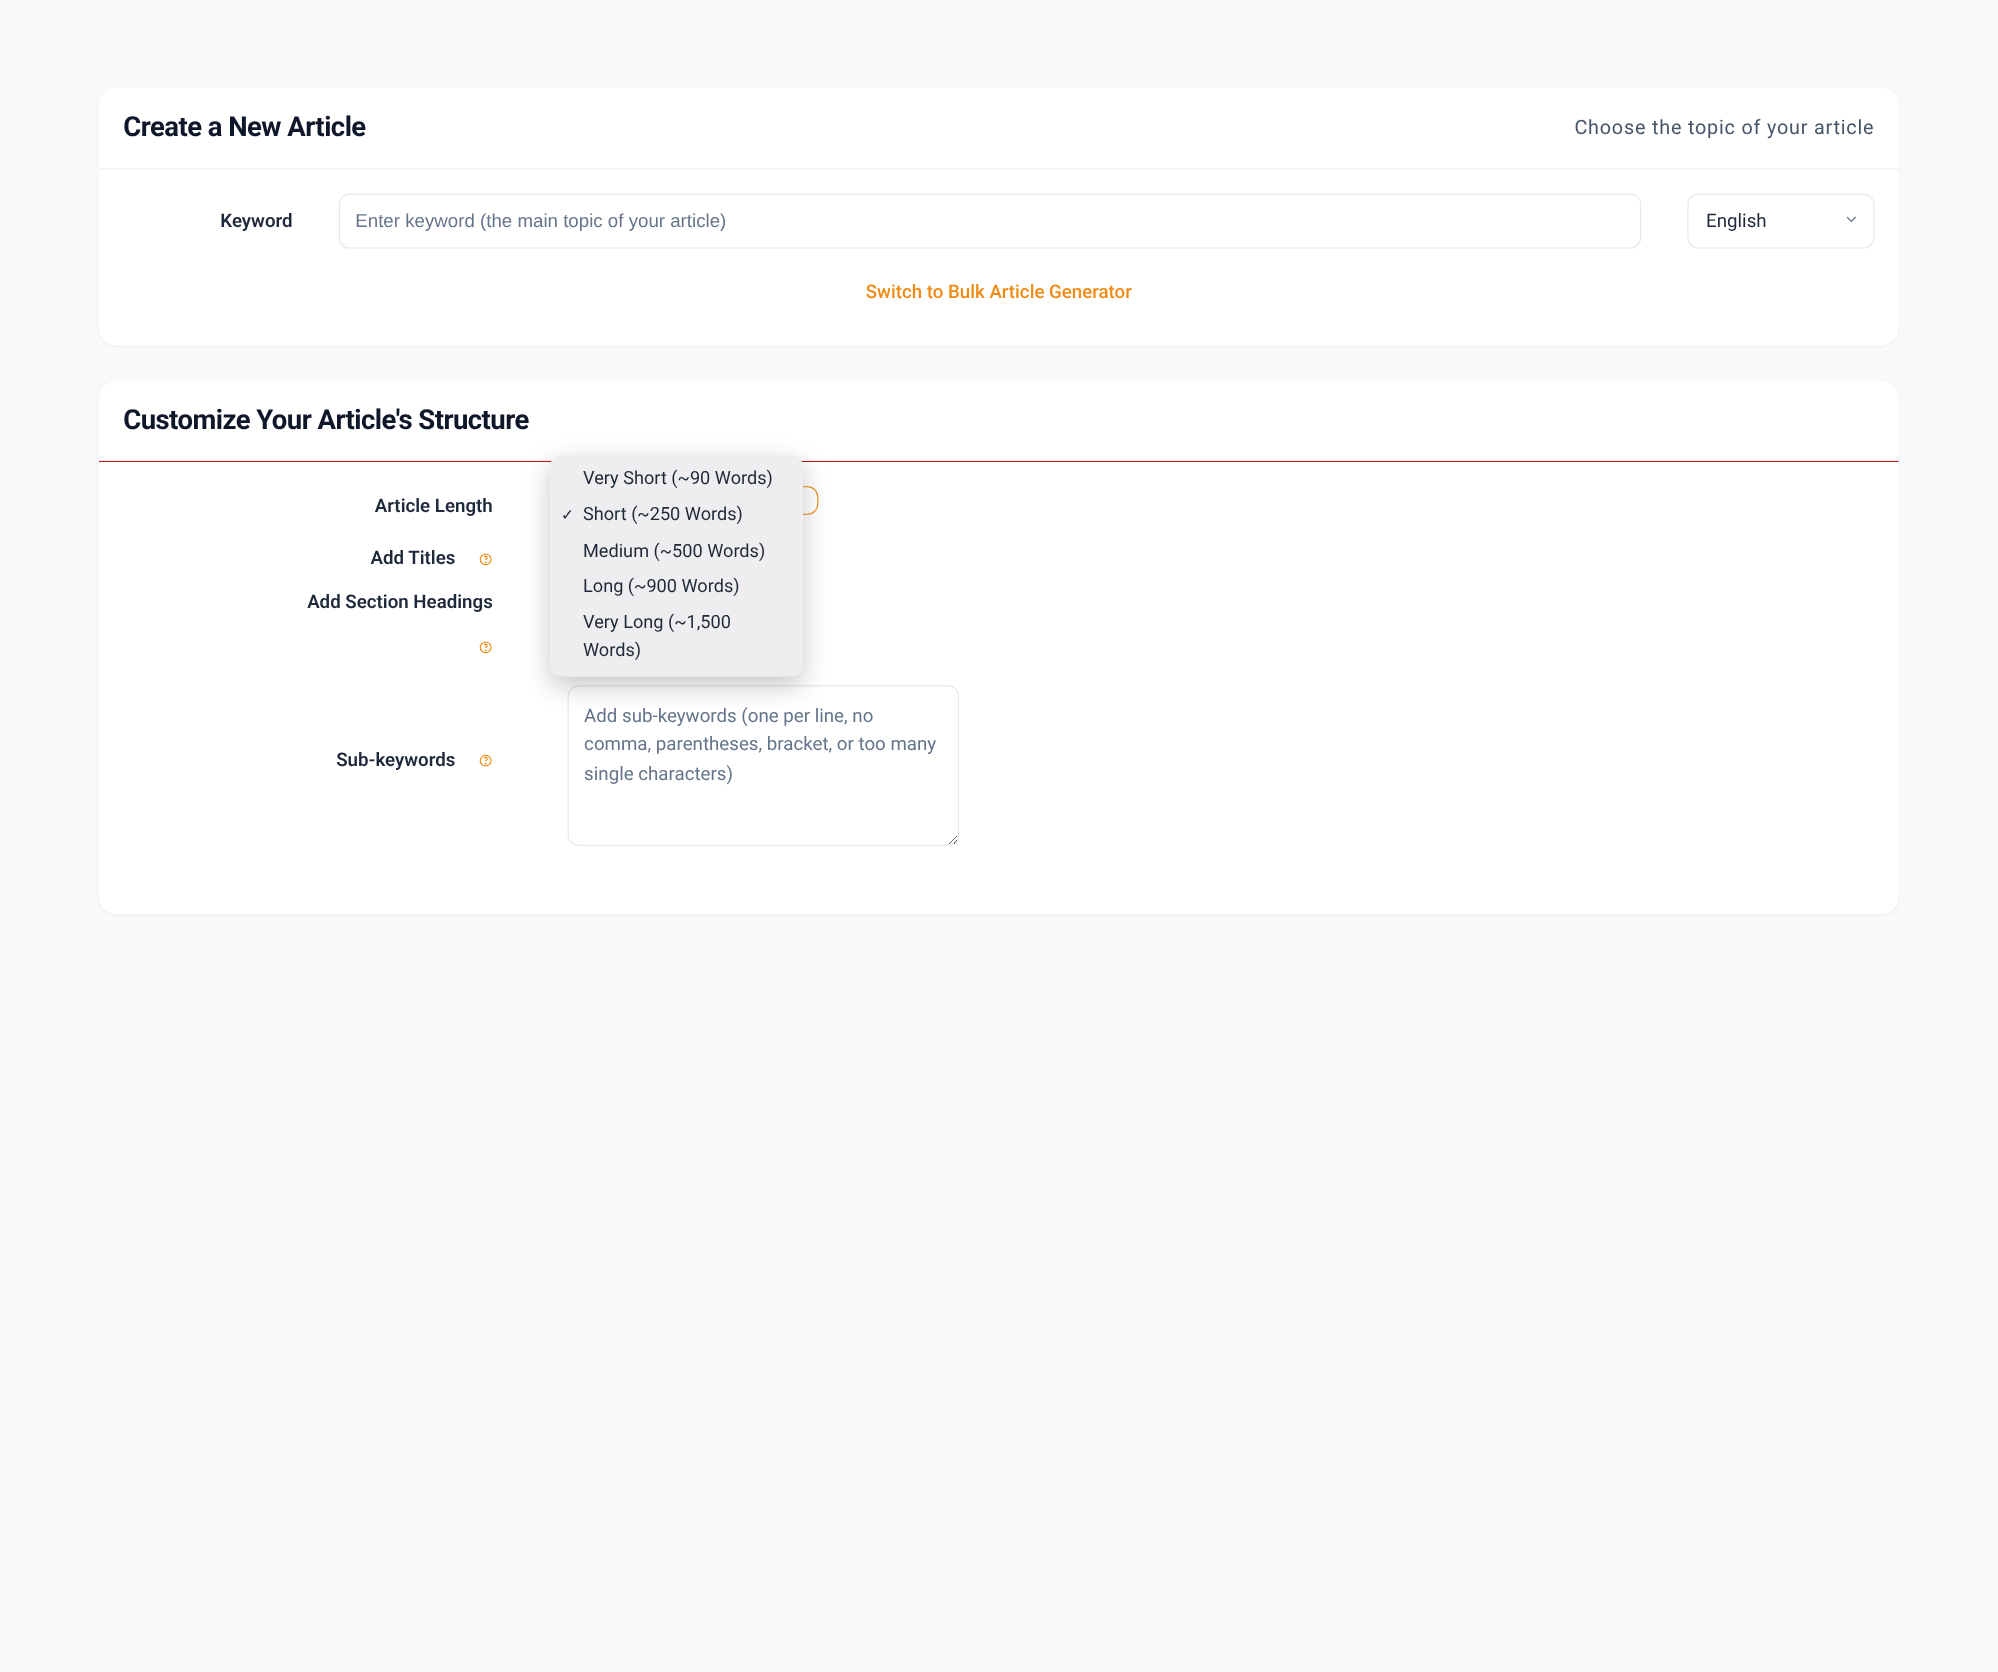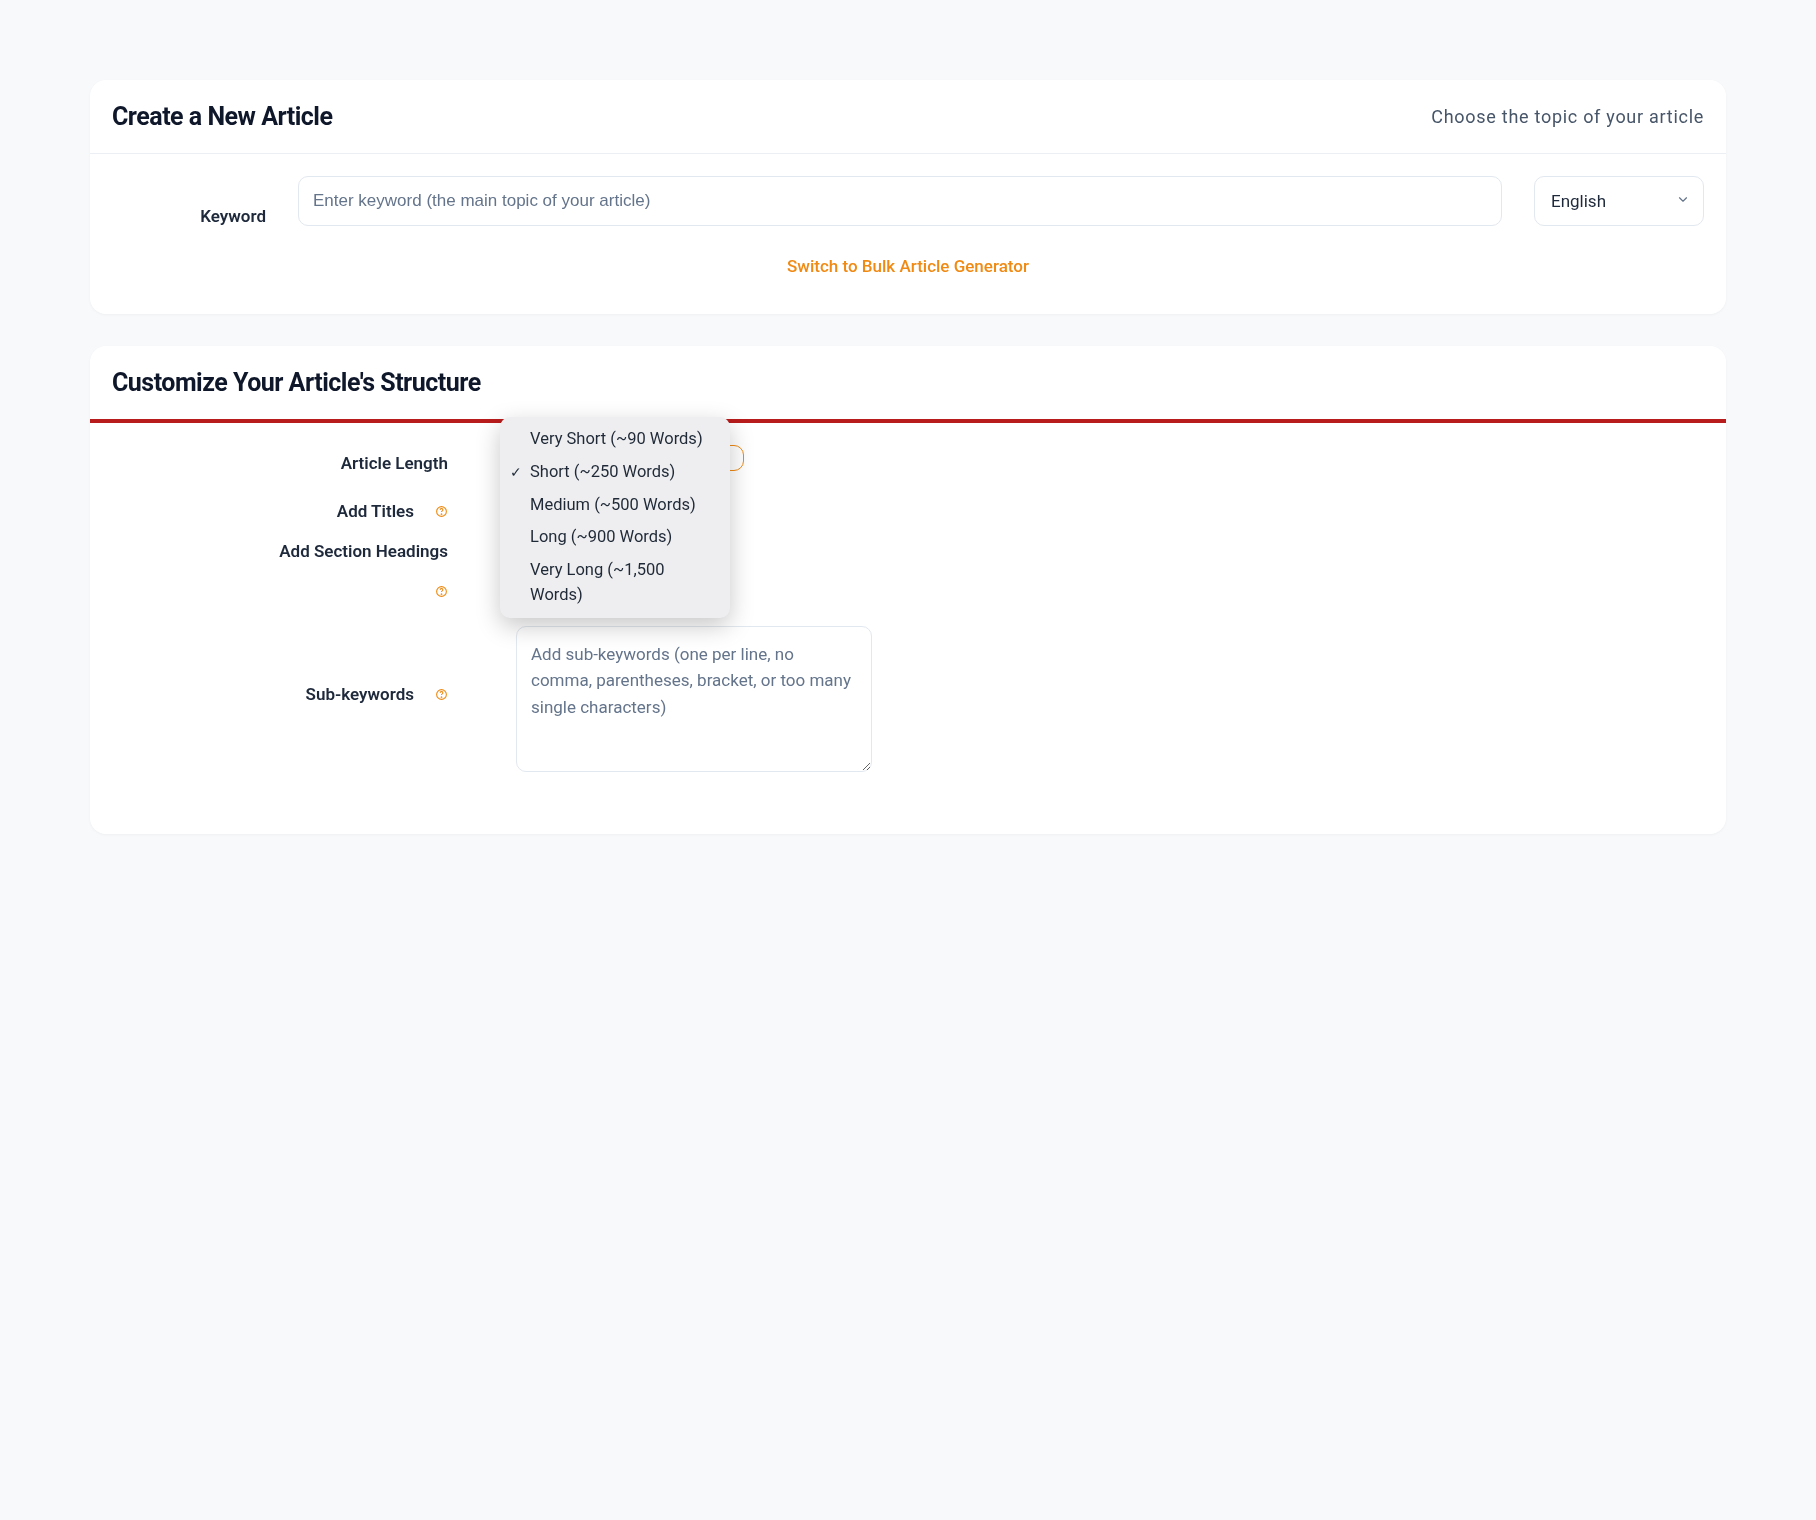--- a/index.html
+++ b/index.html
@@ -28,42 +28,41 @@
       letter-spacing: -0.02em;
       color: #0f172a;
     }
     .card-subtitle {
       font-size: 18px;
       color: #475569;
       letter-spacing: 0.04em;
     }
     .section-header {
       padding: 22px 22px 22px 22px;
-      border-bottom: 4px solid #b91c1c;
+      border-bottom: 1px solid #b91c1c;
     }
     .section-title {
       font-size: 25px;
       font-weight: 700;
       letter-spacing: -0.02em;
       color: #0f172a;
     }
     .card-body {
       padding: 22px 22px 38px 22px;
     }
     .form-row {
       display: flex;
       align-items: center;
       gap: 32px;
       margin-bottom: 18px;
       position: relative;
     }
     .form-row.keyword-row {
       justify-content: flex-end;
-      gap: 32px;
-      align-items: flex-end;
+      gap: 42px;
     }
     .label-with-help {
       display: inline-flex;
       align-items: center;
       gap: 20px;
       justify-content: flex-end;
     }
     .help-icon {
       width: 14px;
       height: 14px;

